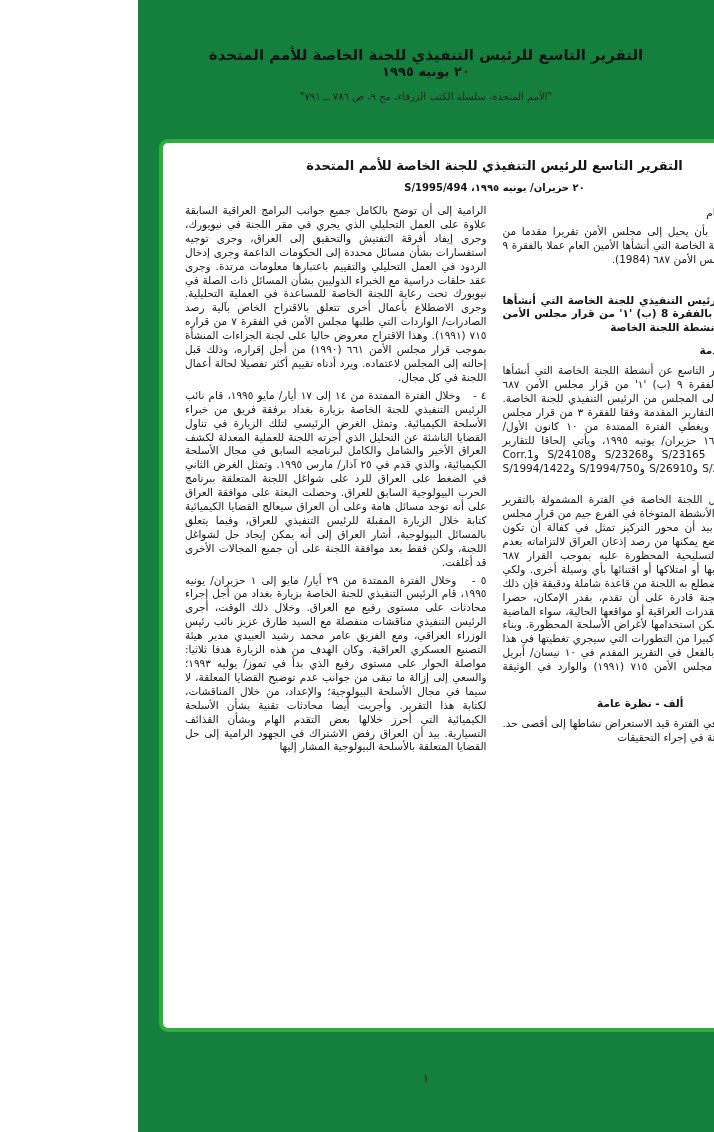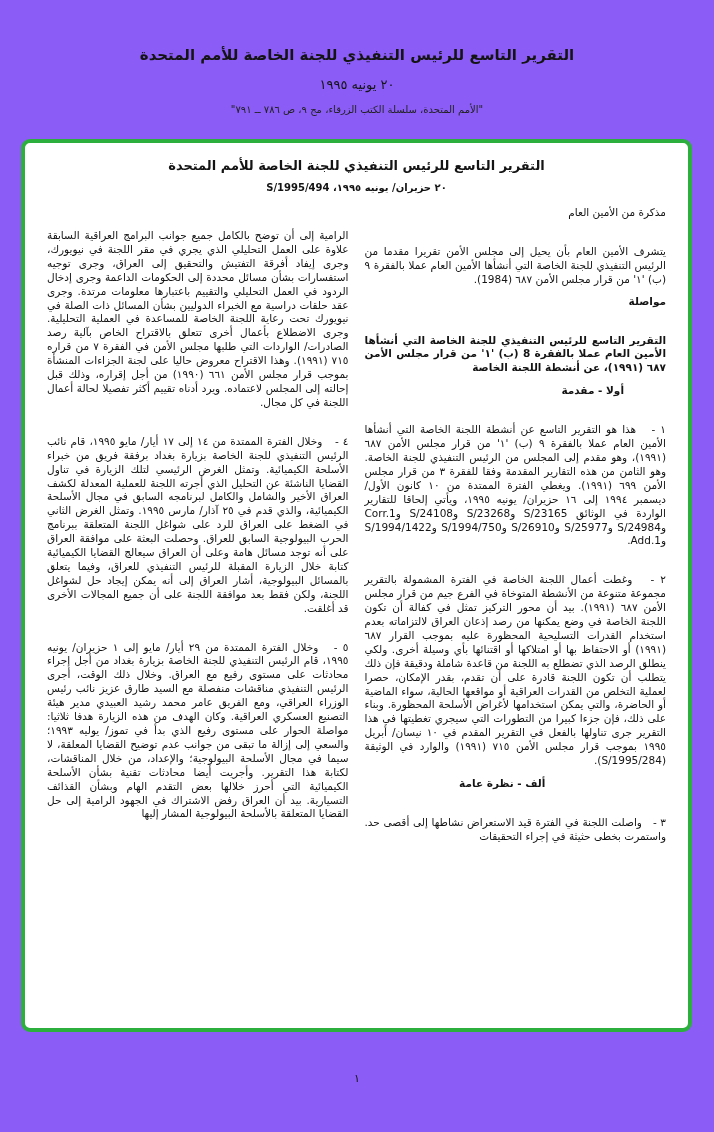--- a/index.html
+++ b/index.html
@@ -4,41 +4,41 @@
 <style>
   * { margin:0; padding:0; box-sizing:border-box; }
   html, body { background:#ffffff; }
   body {
     width:714px; height:1132px;
     font-family:"DejaVu Sans", sans-serif;
     color:#141414;
     direction:rtl;
     position:relative;
   }
-  .page { width:714px; height:1132px; position:relative; background:#8b5cf6; overflow:hidden; }
+  .page { width:576px; height:1132px; position:relative; background:#15803d; overflow:hidden; }
 
   .header { text-align:center; padding-top:46px; }
   .header-title { font-size:15px; font-weight:bold; }
-  .header-date  { font-size:13px; font-weight:normal; margin-top:13px; letter-spacing:2px; }
+  .header-date  { font-size:13px; font-weight:bold; letter-spacing:2px; }
   .header-source{ font-size:10px; margin-top:12px; color:#222; }
 
   .green-box {
     position:absolute; top:139px; left:21px;
     width:671px; height:893px;
     border:4px solid #2daf3e; border-radius:9px;
     background:#fff;
     padding:15px 22px 8px 22px;
     overflow:hidden;
   }
   .box-title { text-align:center; font-weight:bold; font-size:13px; }
   .doc-ref   { text-align:center; font-weight:bold; font-size:10px; margin-top:9px; }
 
   .columns { display:flex; gap:16px; margin-top:11px; }
   .col { flex:1; font-size:10.5px; line-height:13.9px; text-align:justify; }
-  .col p { margin-bottom:4px;margin-top:25px; }
+  .col p { margin-bottom:4px; }
   .bold { font-weight:bold; }
 
   .h-right   { font-weight:normal; text-align:right; margin:2px 0 5px; }
   .h-annex   { font-weight:bold; text-align:right; margin:8px 0 5px; }
   .h-section { font-weight:bold; text-align:right; padding-left:0; padding-right:42px; margin:9px 0 6px; }
   .h-sub     { font-weight:bold; text-align:center; padding-right:26px; margin:9px 0 6px; }
 
   .page-number {
     position:absolute; bottom:47px; left:0; width:100%;
     text-align:center; font-size:11px;

